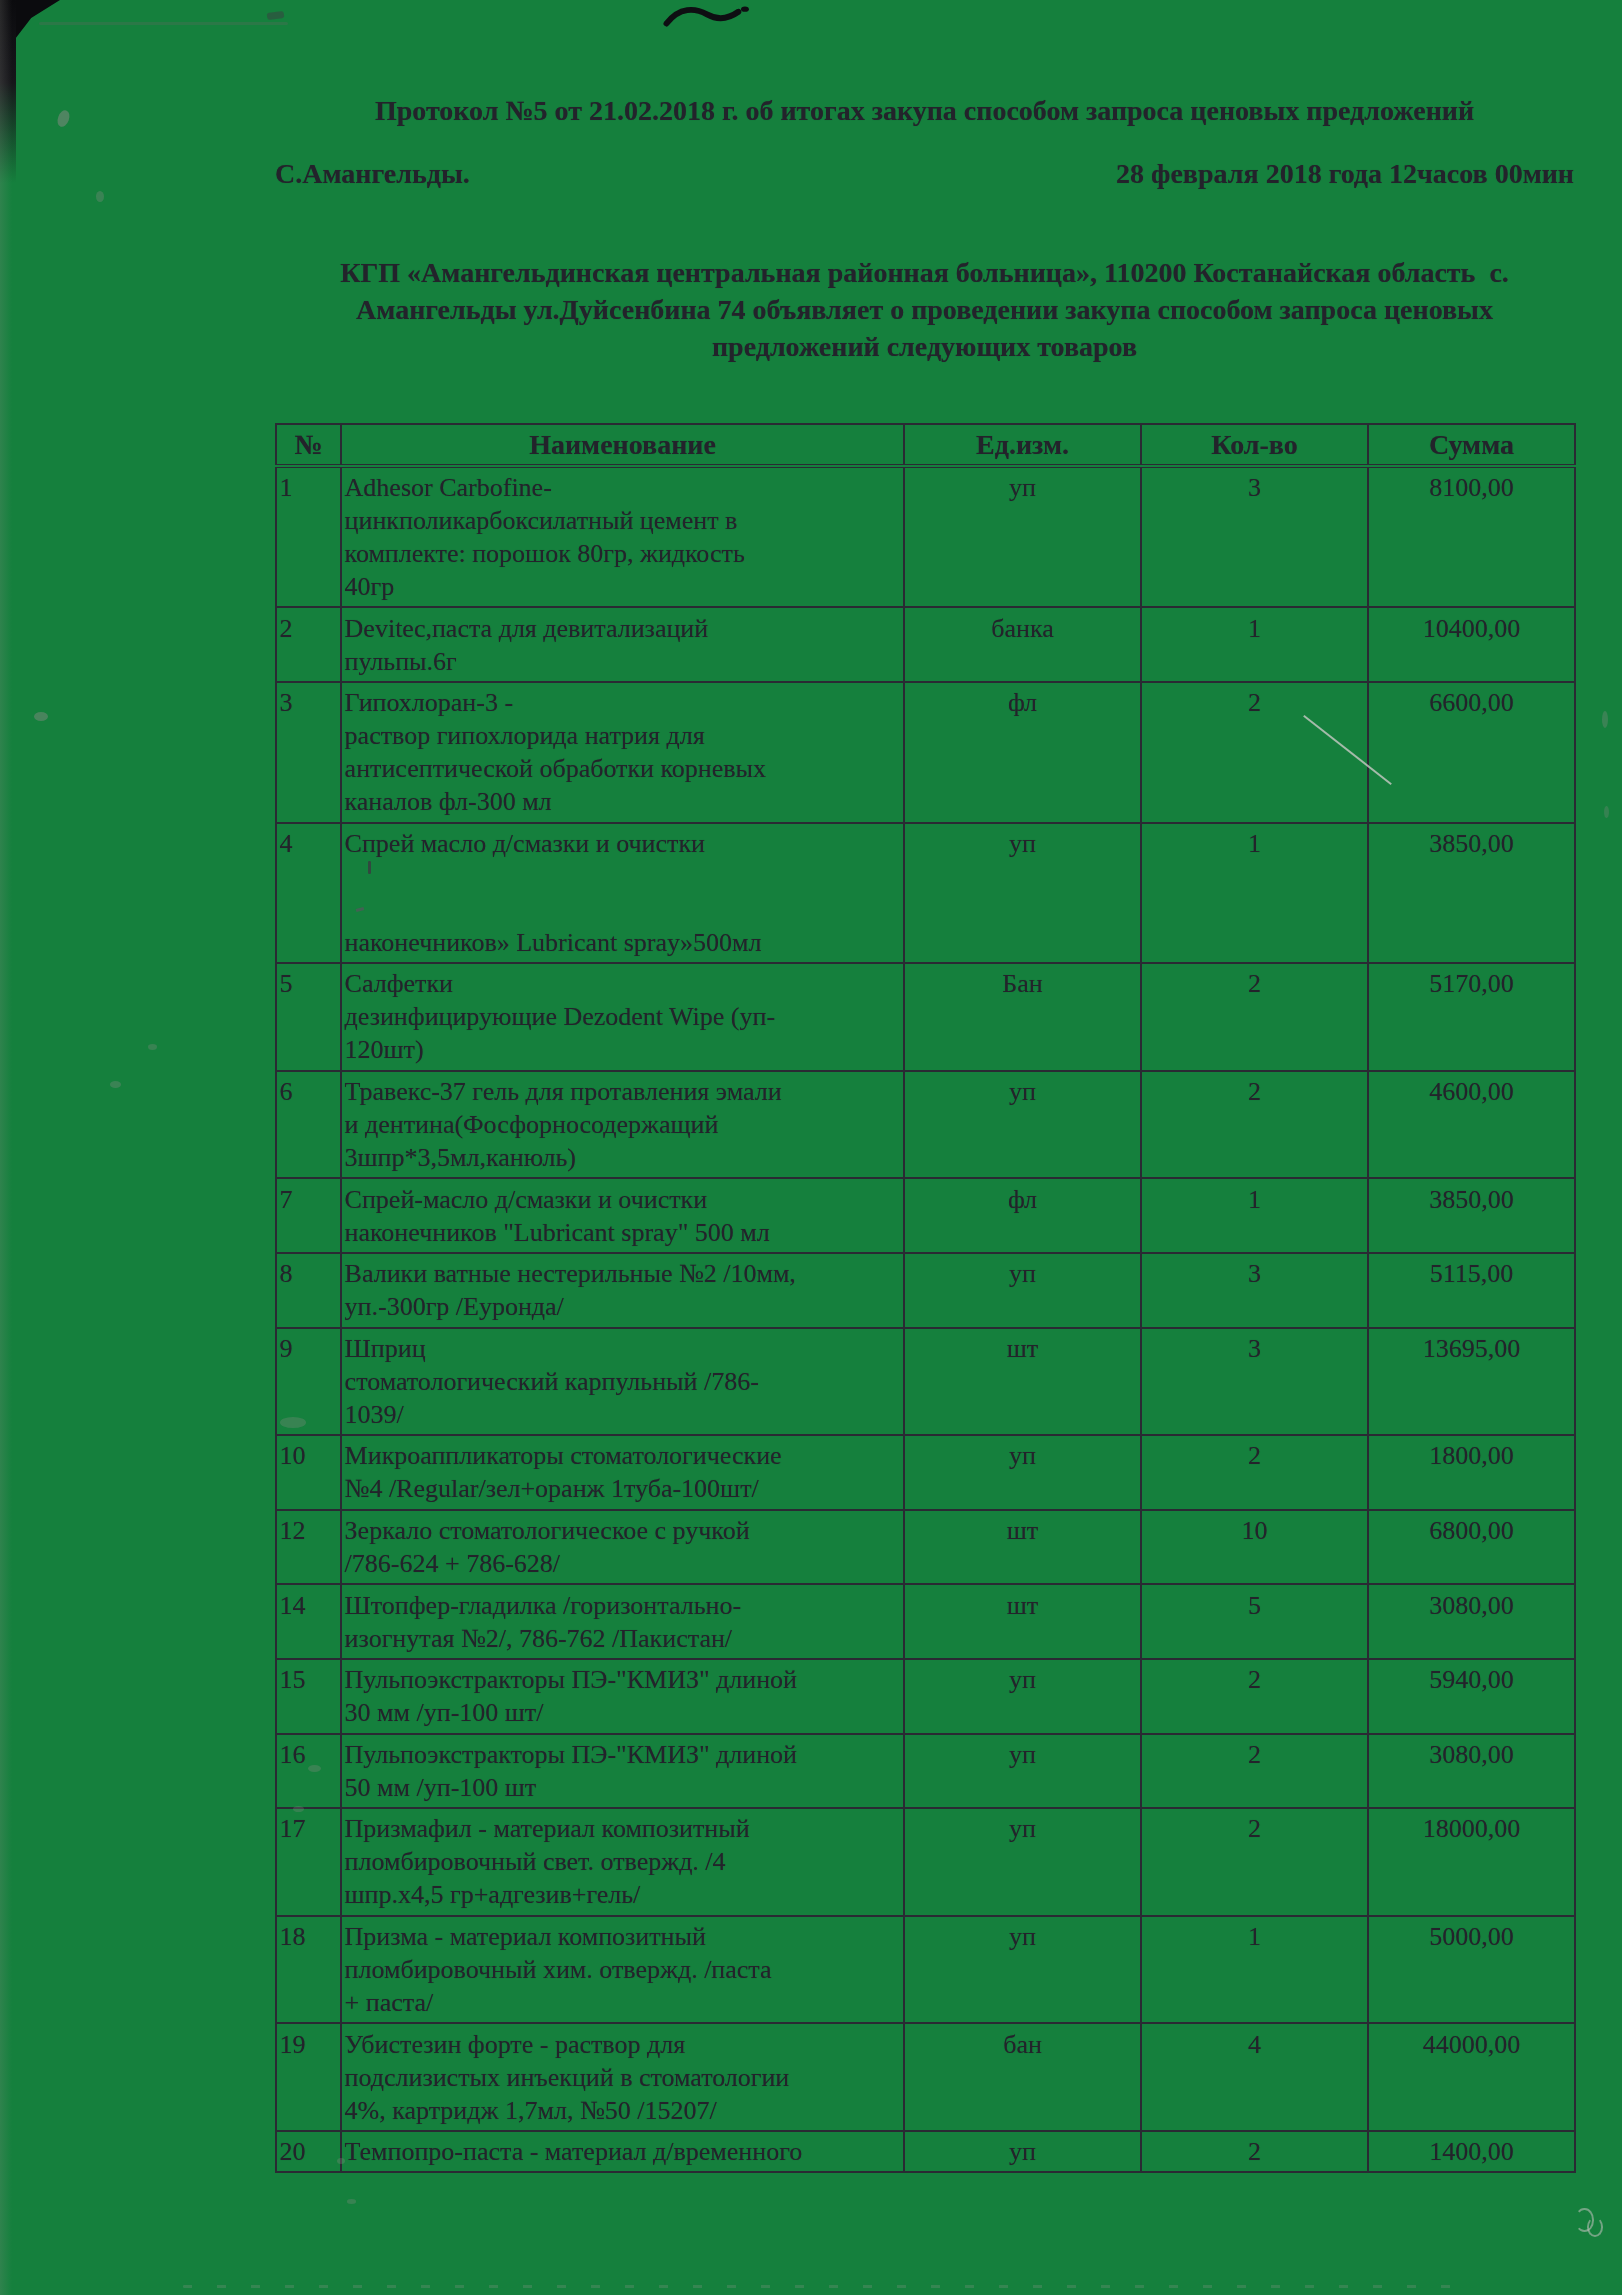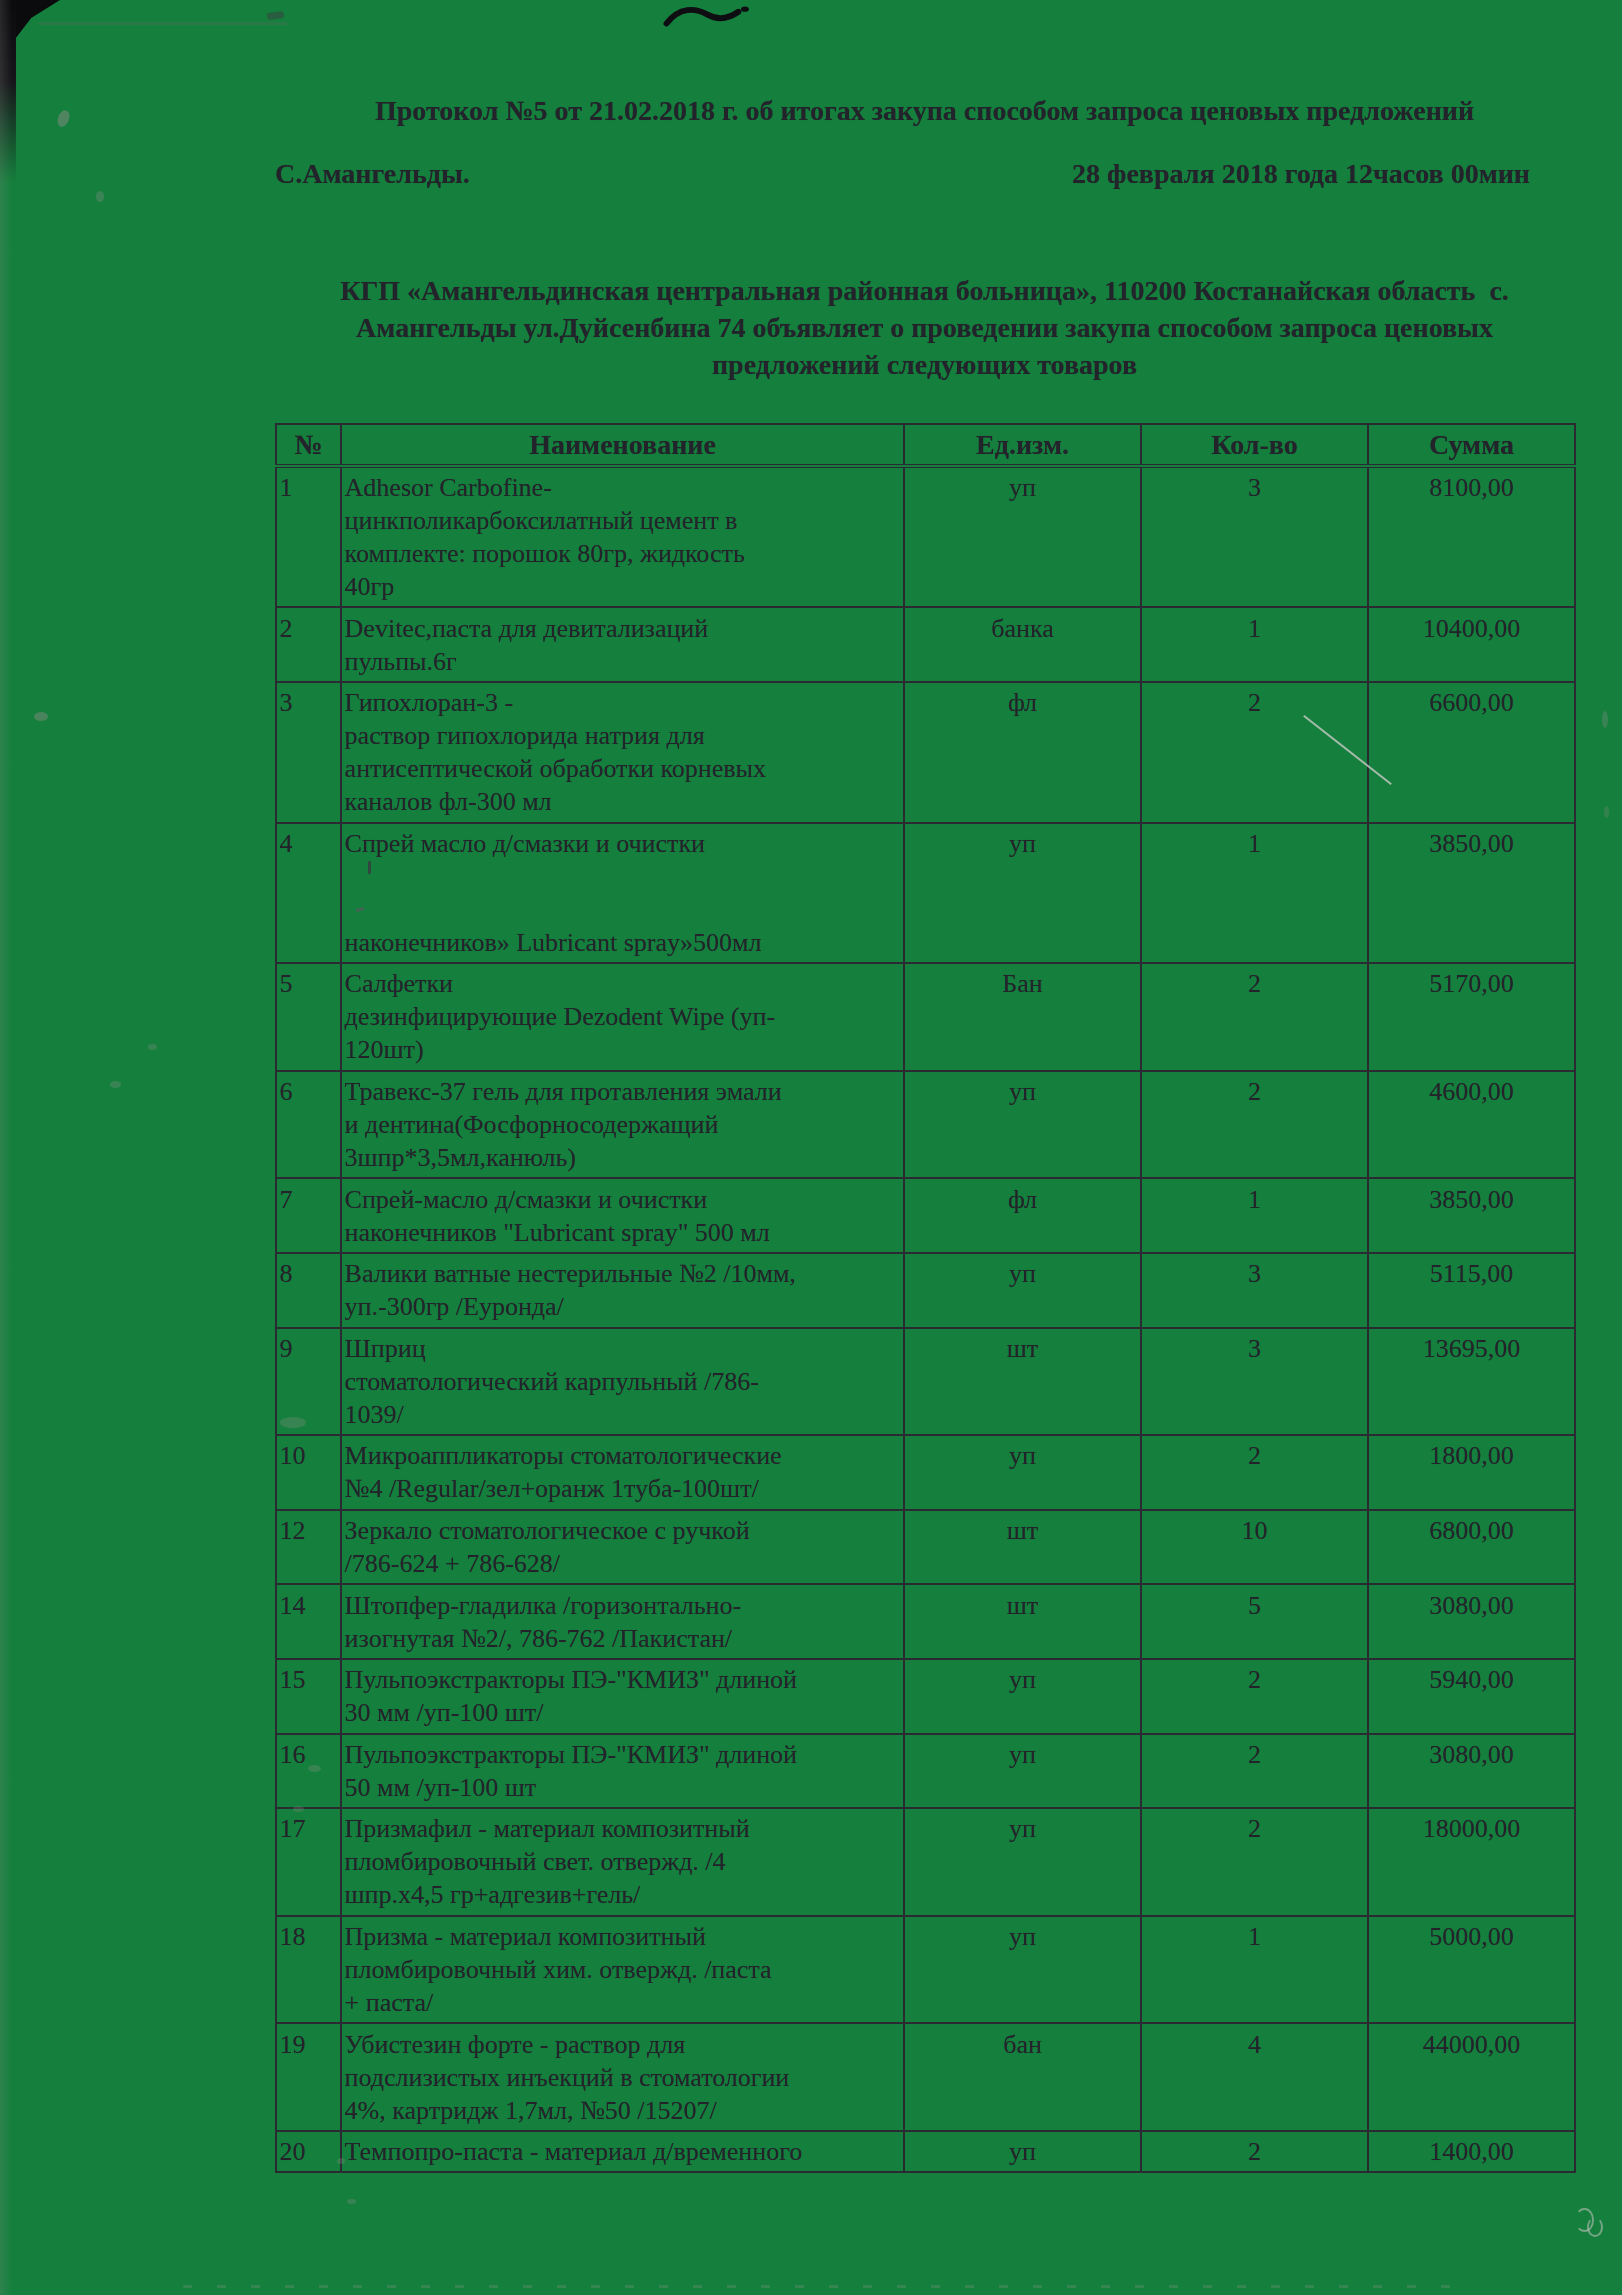--- a/index.html
+++ b/index.html
@@ -13,23 +13,23 @@
 
   .title {
     position:absolute; top:94px; left:275px; width:1299px;
     font-size:28px; font-weight:700; text-align:center; line-height:34px;
   }
   .meta-row {
     position:absolute; top:157px; left:275px; width:1299px;
     display:flex; justify-content:space-between;
     font-size:28px; font-weight:700; line-height:34px;
   }
-  .meta-row .date { margin-right:44px; }
+  .meta-row .date { }
   .announcement {
-    position:absolute; top:272px; left:275px; width:1299px;
+    position:absolute; top:254px; left:275px; width:1299px;
     font-size:28px; font-weight:700; text-align:center;
     line-height:37px; white-space:pre-wrap;
   }
 
   table.items {
     position:absolute; top:423px; left:275px; width:1299px;
     border-collapse:collapse; table-layout:fixed;
   }
   table.items th, table.items td {
     border:2px solid #2a2a33; vertical-align:top;

